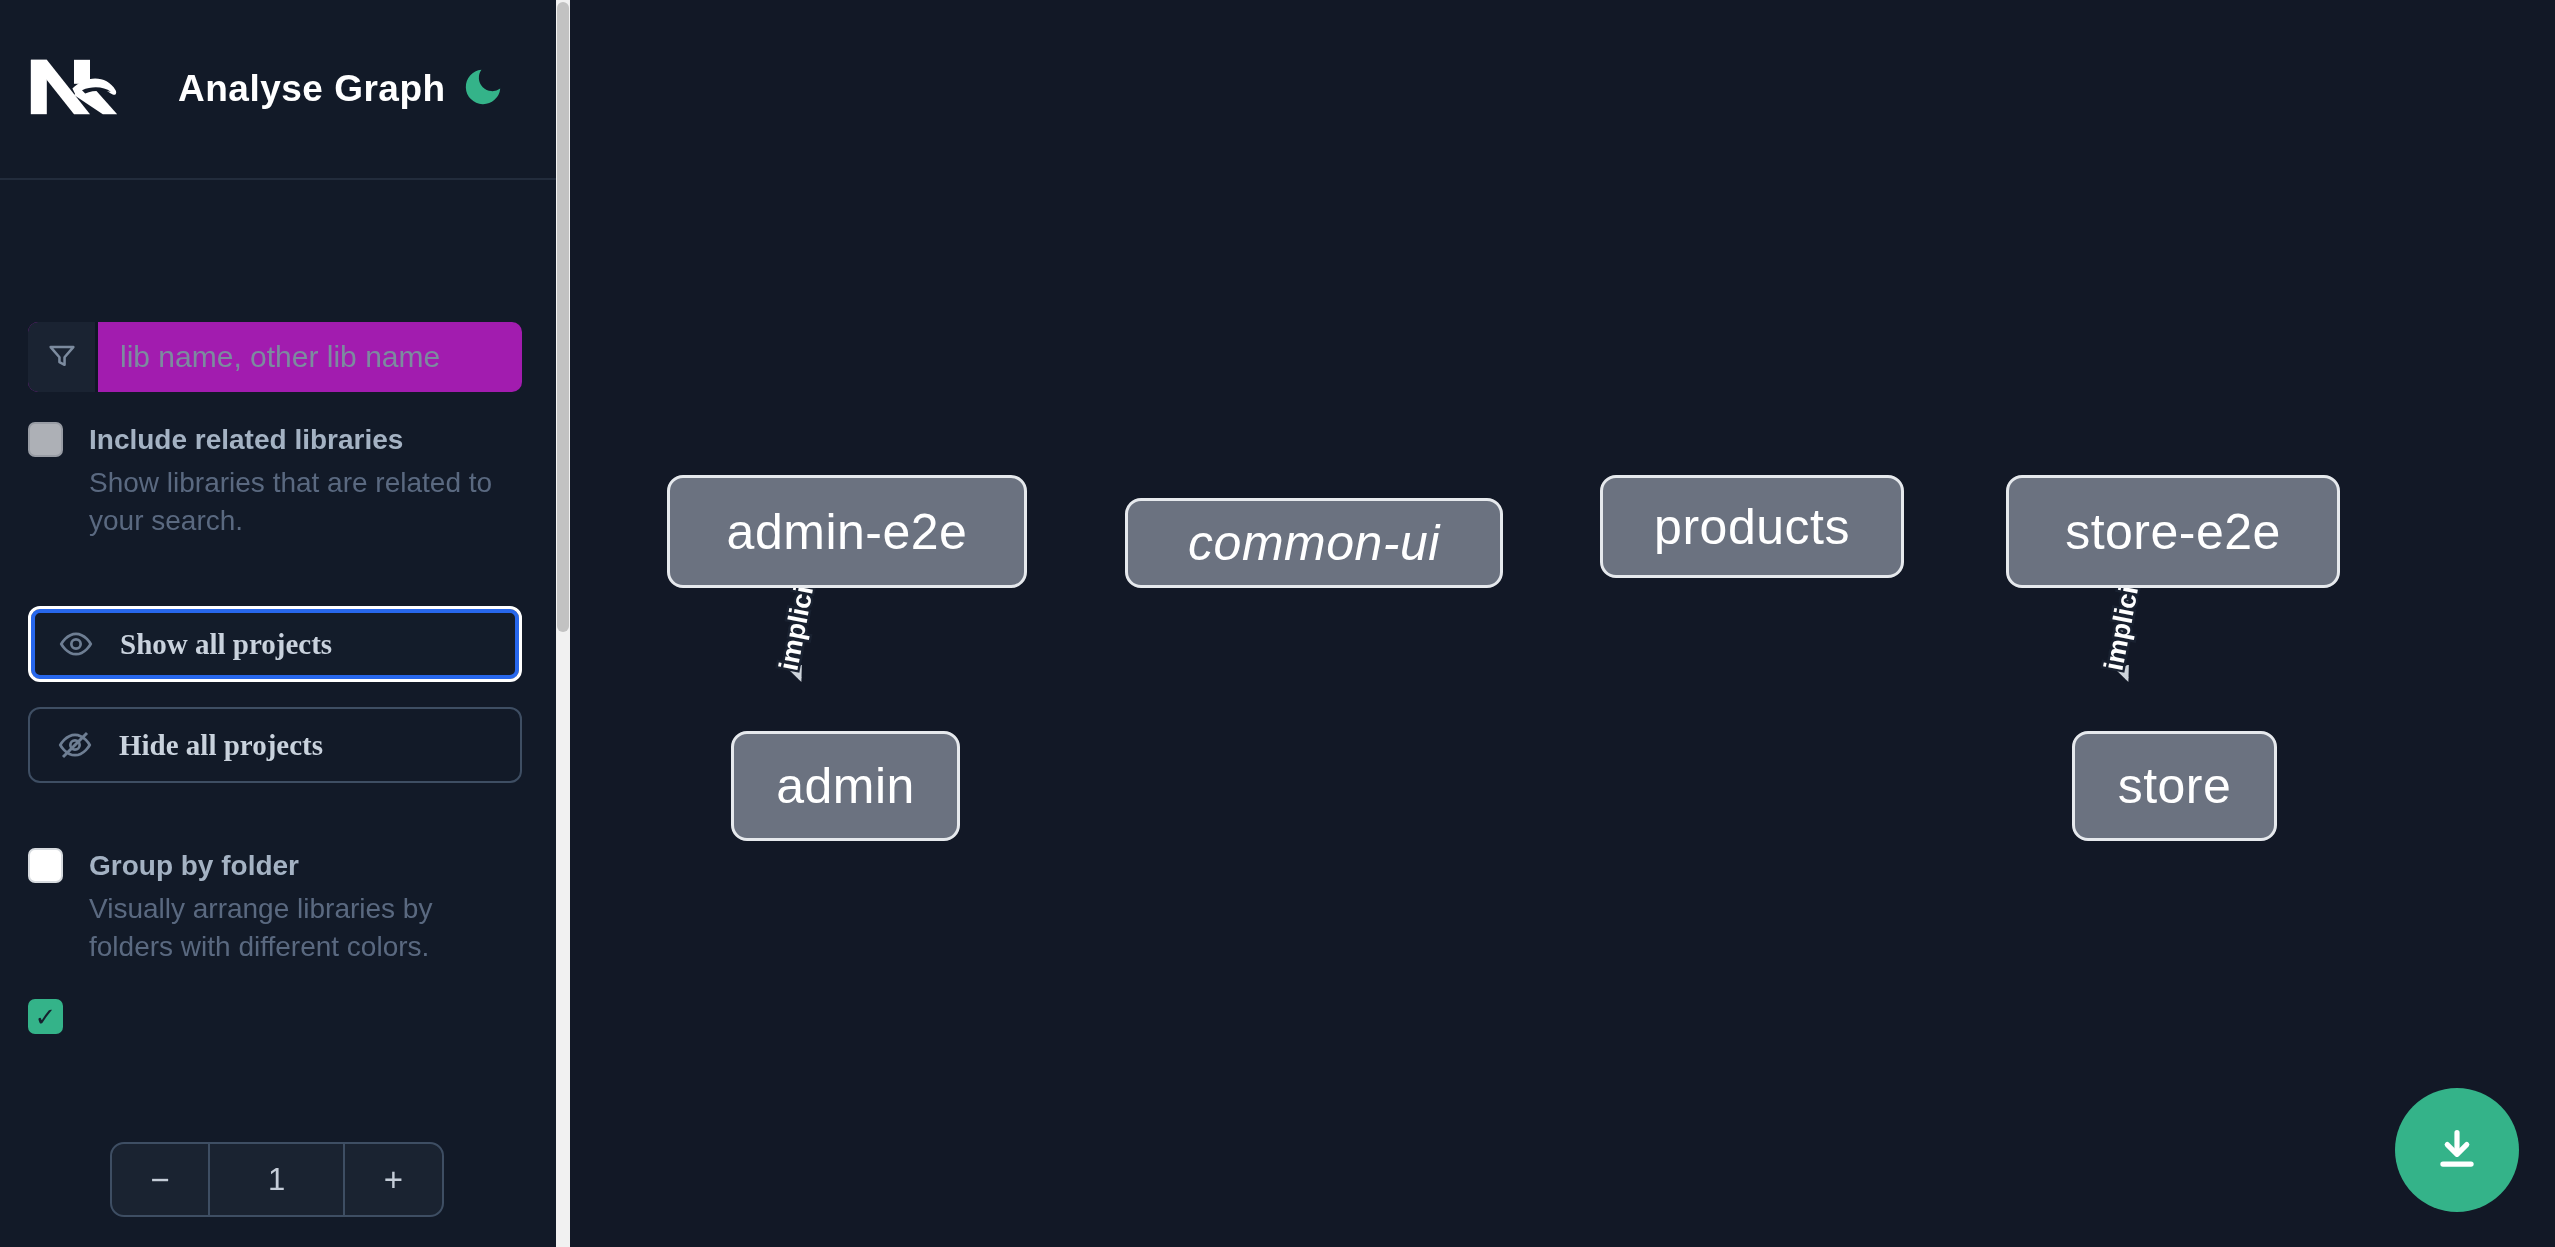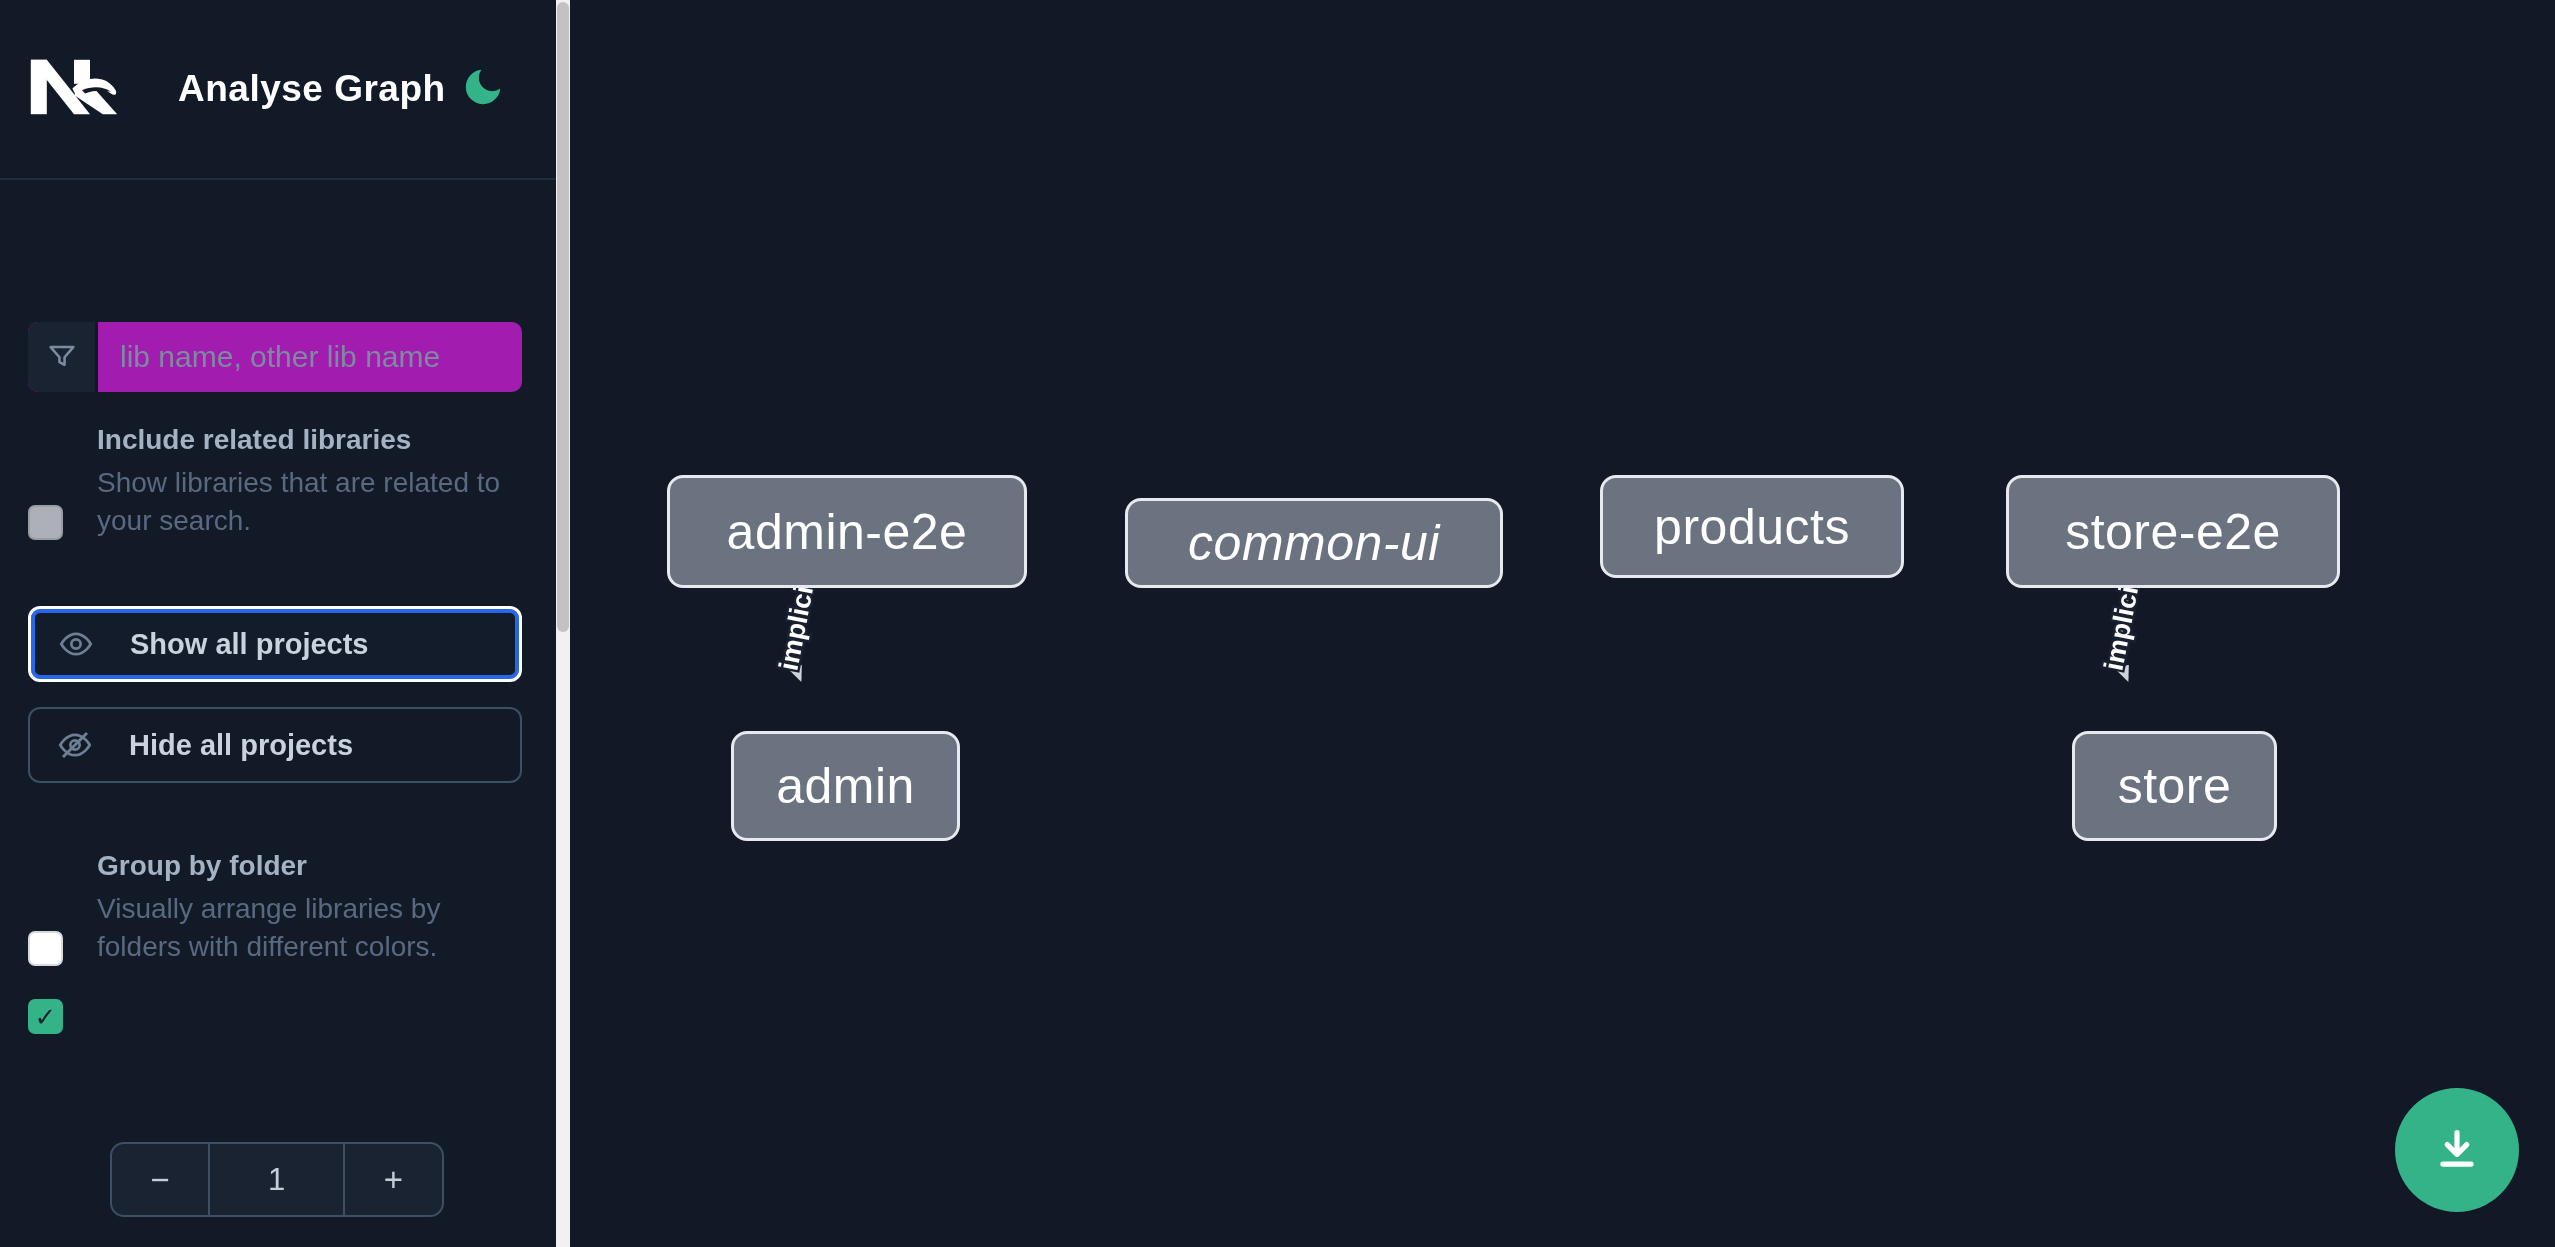--- a/index.html
+++ b/index.html
@@ -18,33 +18,33 @@
   .tagline{font-size:25px;font-weight:500;color:#8b99ad;}
 
   .search-box{position:absolute;left:28px;top:322px;width:494px;height:70px;background:#a21caf;
               border-radius:10px;display:flex;overflow:hidden;}
   .search-icon-zone{width:67px;background:#1a2332;border-right:3px solid #0f1724;
                     display:flex;align-items:center;justify-content:center;flex:0 0 auto;}
   .search-input{flex:1;background:transparent;border:none;outline:none;color:#cbd5e1;
                 font-size:30px;padding:0 22px;font-family:inherit;}
   .search-input::placeholder{color:#7c8b9f;opacity:1;}
 
-  .opt-row{position:absolute;left:28px;display:flex;align-items:flex-end;gap:34px;width:500px;}
+  .opt-row{position:absolute;left:28px;display:flex;align-items:flex-start;gap:26px;width:500px;}
   .cbx{width:31px;height:31px;border-radius:7px;flex:0 0 auto;margin-top:2px;cursor:pointer;
        display:flex;align-items:center;justify-content:center;}
   .cbx.gray{background:#adb0b6;border:2px solid #989ca4;}
   .cbx.white{background:#ffffff;border:2px solid #d6dade;}
   .cbx.green{background:#34b389;border:2px solid #34b389;color:#16202e;font-size:26px;font-weight:bold;line-height:1;}
   .opt-text{display:flex;flex-direction:column;}
   .opt-label{font-size:28px;font-weight:600;color:#a4b2c3;line-height:40px;}
   .opt-desc{font-size:28px;font-weight:400;color:#5a6980;line-height:38px;width:430px;margin-top:4px;}
 
   .side-btn{position:absolute;left:28px;width:494px;height:76px;border-radius:12px;
             background:transparent;border:2px solid #3e4e63;display:flex;align-items:center;
-            cursor:pointer;padding:0 0 0 27px;gap:36px;font-family:Liberation Sans, sans-serif;box-sizing:border-box;}
+            cursor:pointer;padding:0 0 0 27px;gap:26px;font-family:Liberation Serif, serif;box-sizing:border-box;}
   .side-btn.focused{border:3px solid #ffffff;box-shadow:inset 0 0 0 4px #2767ec;background:#131c2a;}
   .side-btn .btn-label{font-size:29px;font-weight:600;color:#c9d2dd;}
   .btn-ico{width:36px;height:36px;flex:0 0 auto;}
 
   .stepper{position:absolute;left:110px;top:1142px;width:334px;height:75px;border:2px solid #3e4e63;
            border-radius:14px;background:#1a2331;display:flex;box-sizing:border-box;overflow:hidden;}
   .step-cell{display:flex;align-items:center;justify-content:center;color:#c5cdd8;font-size:31px;}
   .step-btn{background:none;border:none;color:#c5cdd8;font-size:33px;cursor:pointer;flex:0 0 96px;
             display:flex;align-items:center;justify-content:center;font-family:inherit;}
   .step-btn.plus{flex:0 0 97px;}

